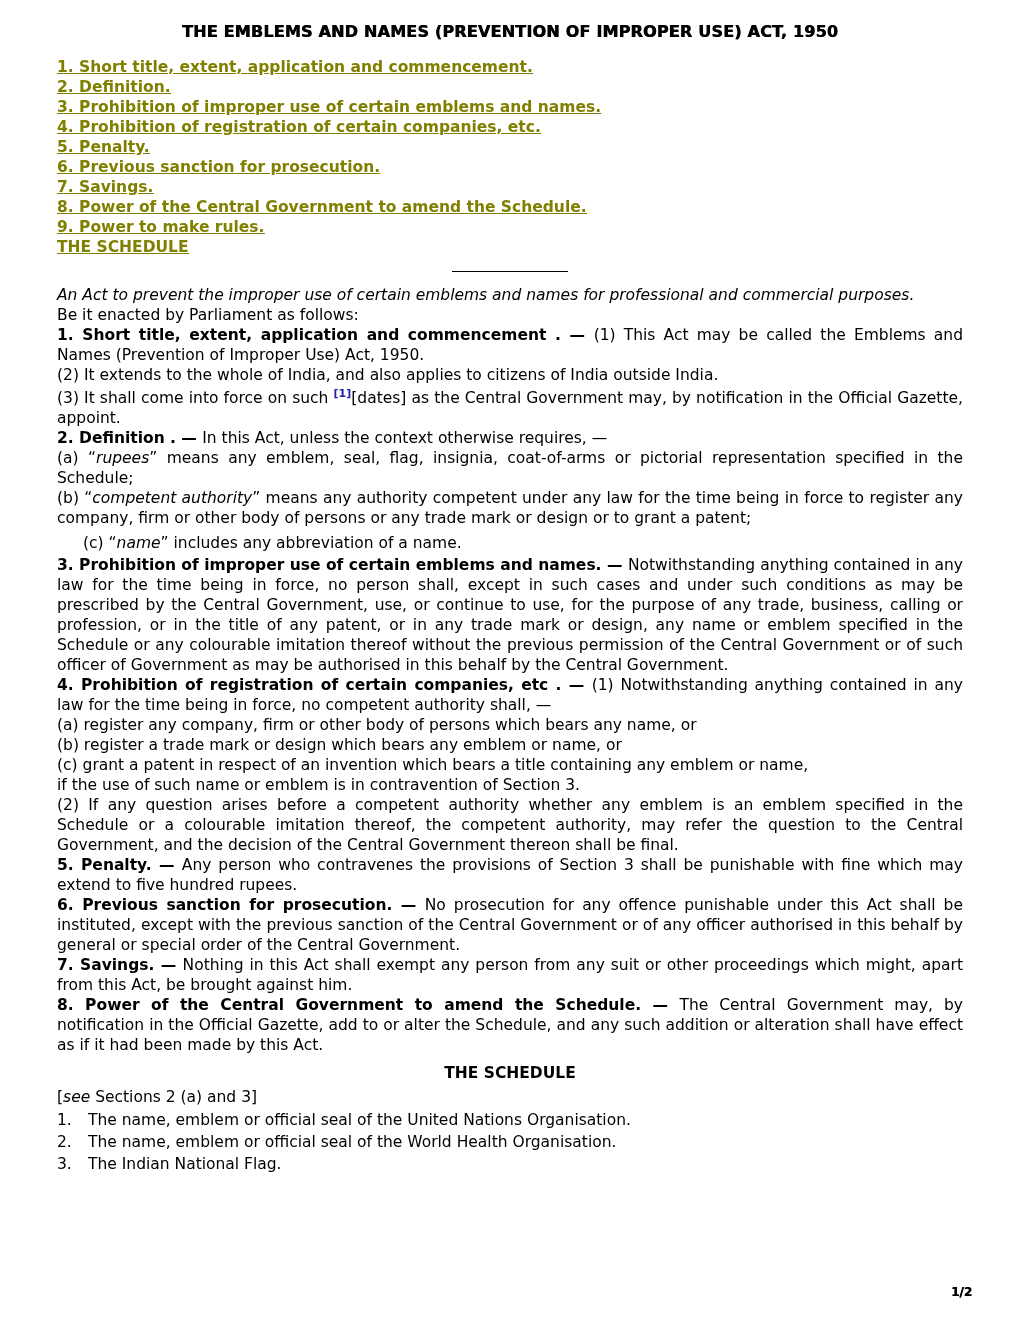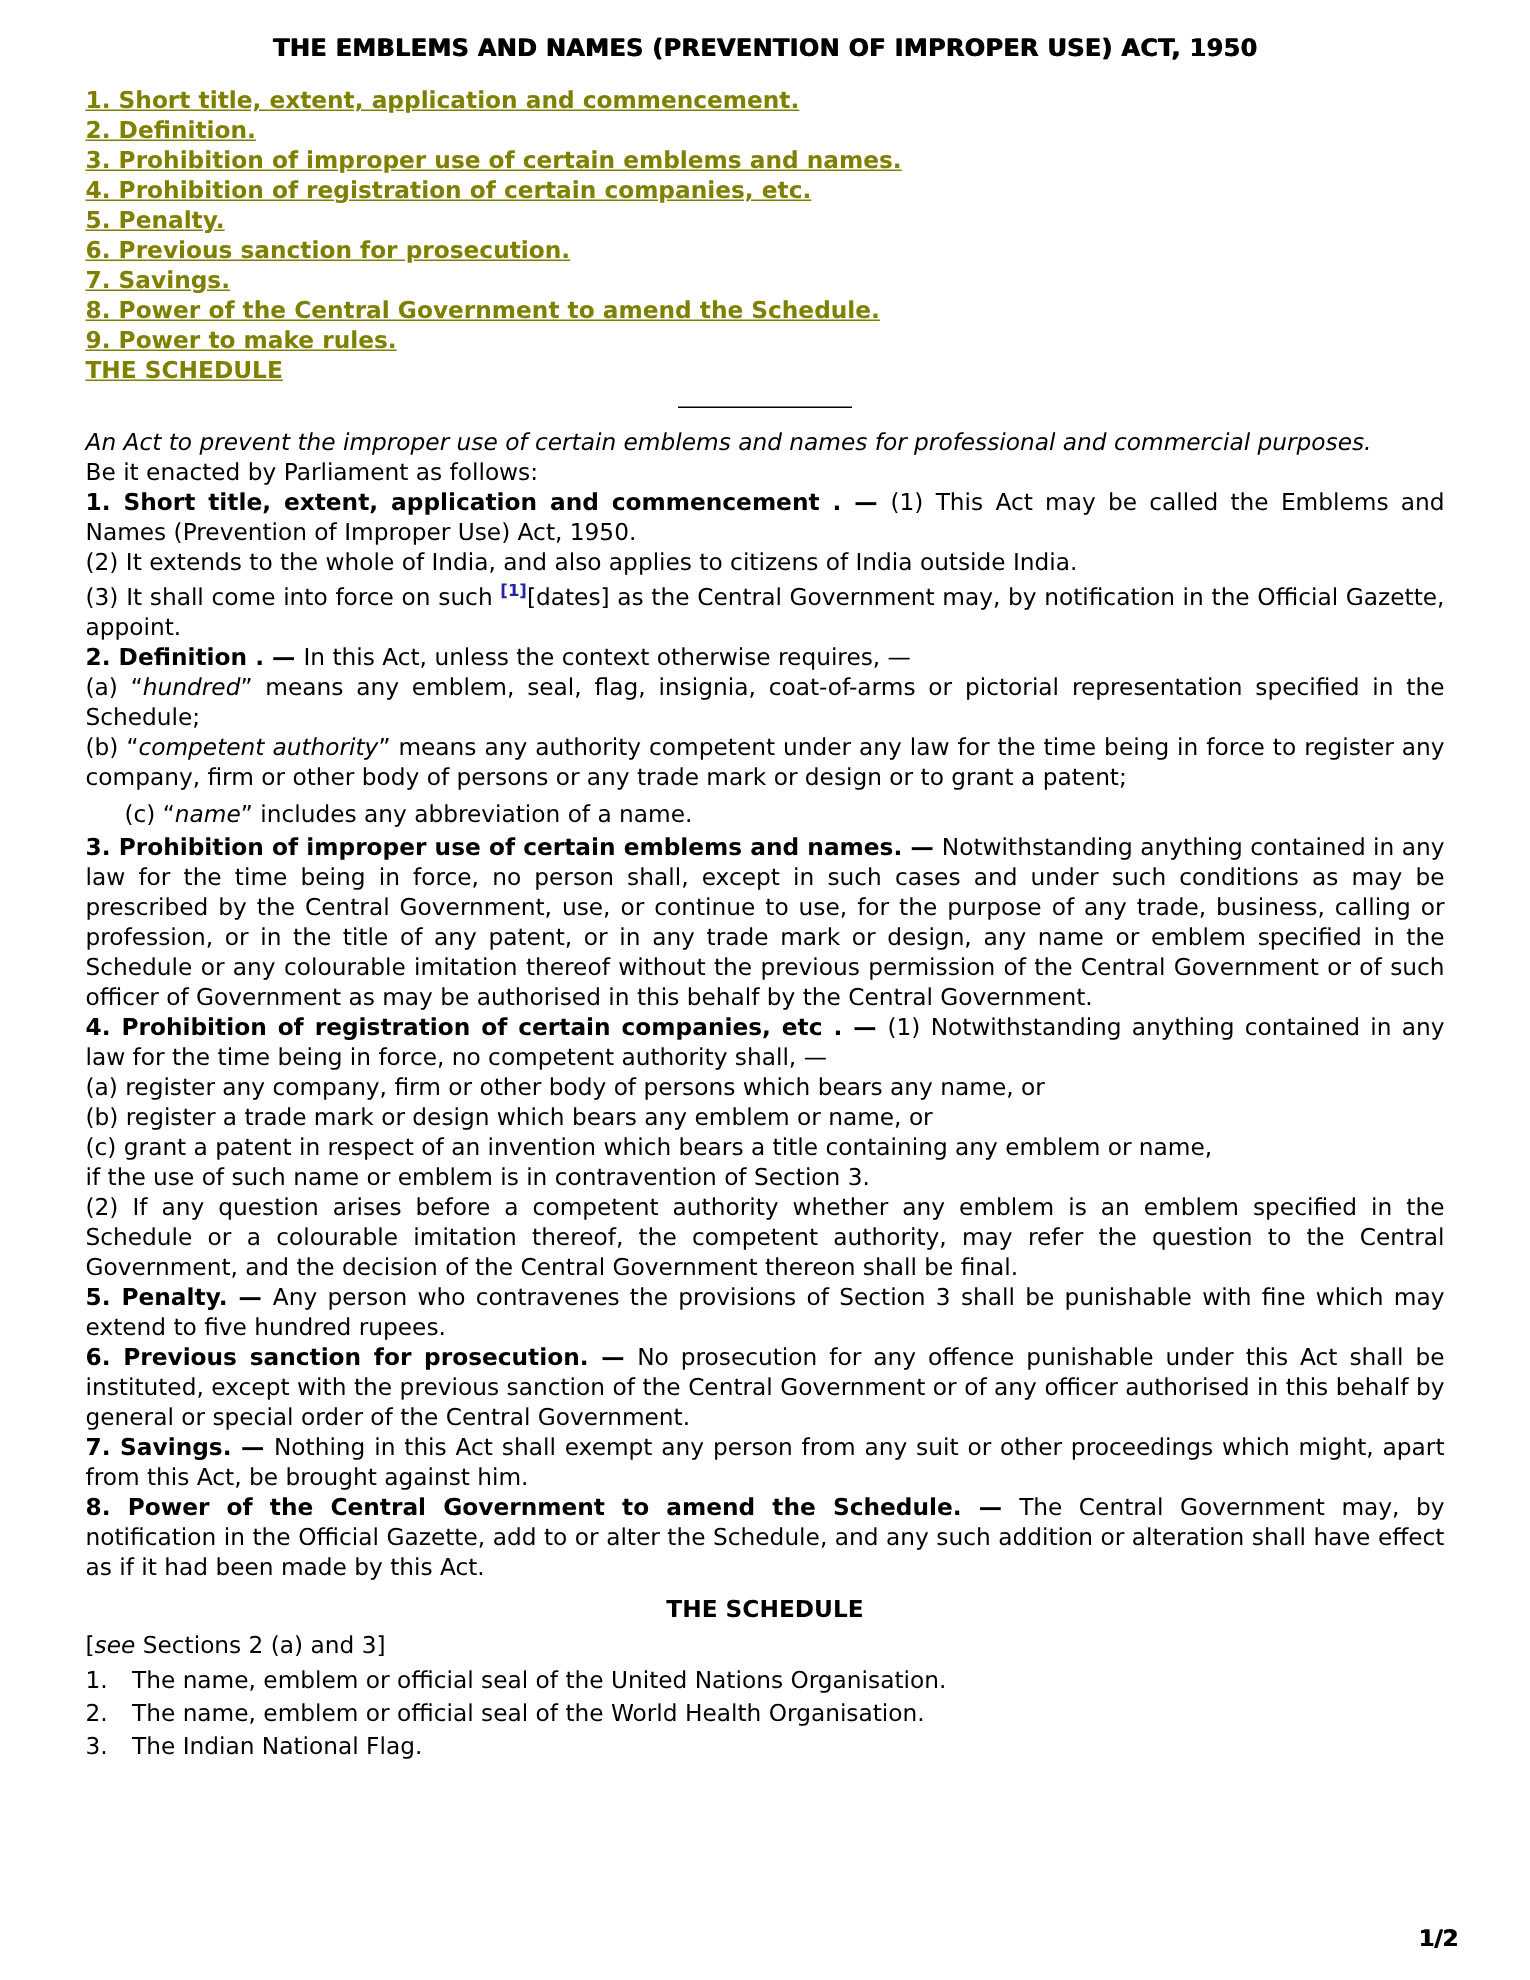--- a/index.html
+++ b/index.html
@@ -14,41 +14,41 @@
     background:var(--bg);color:var(--fg);
     font-family:"DejaVu Sans","Liberation Sans",sans-serif;
     font-size:15.5px;line-height:20px;
   }
   .page{padding:22px 57px 0 57px;}
   .doc-title{
     margin:0 0 15px 0;
     font-size:16px;font-weight:bold;text-align:center;
     letter-spacing:.2px;text-shadow:.6px 0 0 #000;
   }
-  .toc{display:block;}
+  .toc{display:block;text-decoration:underline;}
   .toc-link{
     display:block;color:var(--toc-color);font-weight:bold;
     text-decoration:underline;cursor:pointer;line-height:20px;
   }
   .divider{border:0;border-top:1px solid #000;width:116px;margin:14px auto 13px auto;}
   .para{margin:0;text-align:justify;}
   .italic{font-style:italic;}
   .shead{font-weight:bold;}
   .indent{padding-left:26px;margin:5px 0 2px 0;}
   .mt3{margin-top:3px;}
   sup.fnref{line-height:0;}
   .fnref a{color:var(--ref-color);font-weight:bold;text-decoration:none;font-size:11px;cursor:pointer;}
   .schedule-heading{margin:8px 0 4px 0;font-size:15.5px;font-weight:bold;text-align:center;}
   .schedule-note{margin:0 0 3px 0;}
   .sched-item{margin:0 0 2px 0;}
   .sched-item:first-of-type{margin-top:2px;}
   .sched-num{display:inline-block;width:31px;}
   .page-number{
     position:absolute;right:48px;bottom:18px;
-    font-weight:bold;font-size:15px;text-shadow:.6px 0 0 #000;
+    font-weight:bold;font-size:12px;text-shadow:.6px 0 0 #000;
   }
 </style>
 </head>
 <body>
 
 <div class="page">
 
   <h1 class="doc-title">THE EMBLEMS AND NAMES (PREVENTION OF IMPROPER USE) ACT, 1950</h1>
 
   <nav class="toc">
@@ -69,21 +69,21 @@
   <main>
 
     <p class="para italic">An Act to prevent the improper use of certain emblems and names for professional and commercial purposes.</p>
     <p class="para">Be it enacted by Parliament as follows:</p>
 
     <p class="para"><b class="shead">1. Short title, extent, application and commencement . — </b><span>(1) This Act may be called the Emblems and Names (Prevention of Improper Use) Act, 1950.</span></p>
     <p class="para">(2) It extends to the whole of India, and also applies to citizens of India outside India.</p>
     <p class="para mt3"><span>(3) It shall come into force on such </span><sup class="fnref"><a href="#">[1]</a></sup><span>[dates] as the Central Government may, by notification in the Official Gazette, appoint.</span></p>
 
     <p class="para"><b class="shead">2. Definition . — </b><span>In this Act, unless the context otherwise requires, —</span></p>
-    <p class="para"><span>(a) “</span><i>hundred</i><span>” means any emblem, seal, flag, insignia, coat-of-arms or pictorial representation specified in the Schedule;</span></p>
+    <p class="para"><span>(a) “</span><i>rupees</i><span>” means any emblem, seal, flag, insignia, coat-of-arms or pictorial representation specified in the Schedule;</span></p>
     <p class="para"><span>(b) “</span><i>competent authority</i><span>” means any authority competent under any law for the time being in force to register any company, firm or other body of persons or any trade mark or design or to grant a patent;</span></p>
     <p class="para indent"><span>(c) “</span><i>name</i><span>” includes any abbreviation of a name.</span></p>
 
     <p class="para"><b class="shead">3. Prohibition of improper use of certain emblems and names. — </b><span>Notwithstanding anything contained in any law for the time being in force, no person shall, except in such cases and under such conditions as may be prescribed by the Central Government, use, or continue to use, for the purpose of any trade, business, calling or profession, or in the title of any patent, or in any trade mark or design, any name or emblem specified in the Schedule or any colourable imitation thereof without the previous permission of the Central Government or of such officer of Government as may be authorised in this behalf by the Central Government.</span></p>
 
     <p class="para"><b class="shead">4. Prohibition of registration of certain companies, etc . — </b><span>(1) Notwithstanding anything contained in any law for the time being in force, no competent authority shall, —</span></p>
     <p class="para">(a) register any company, firm or other body of persons which bears any name, or</p>
     <p class="para">(b) register a trade mark or design which bears any emblem or name, or</p>
     <p class="para">(c) grant a patent in respect of an invention  which bears a title containing any emblem or name,</p>
     <p class="para">if the use of such name or emblem is in contravention of Section 3.</p>

